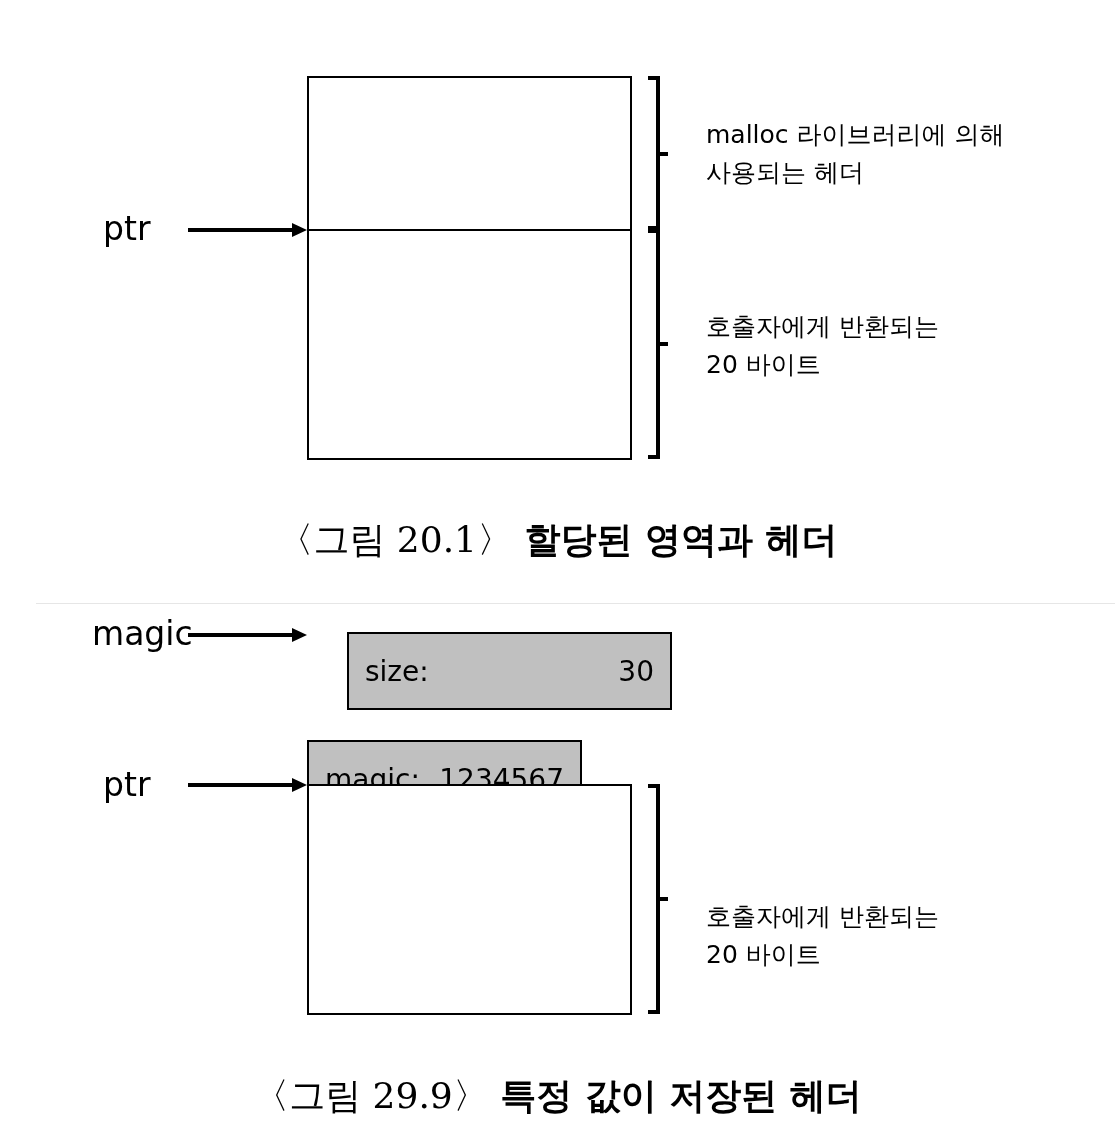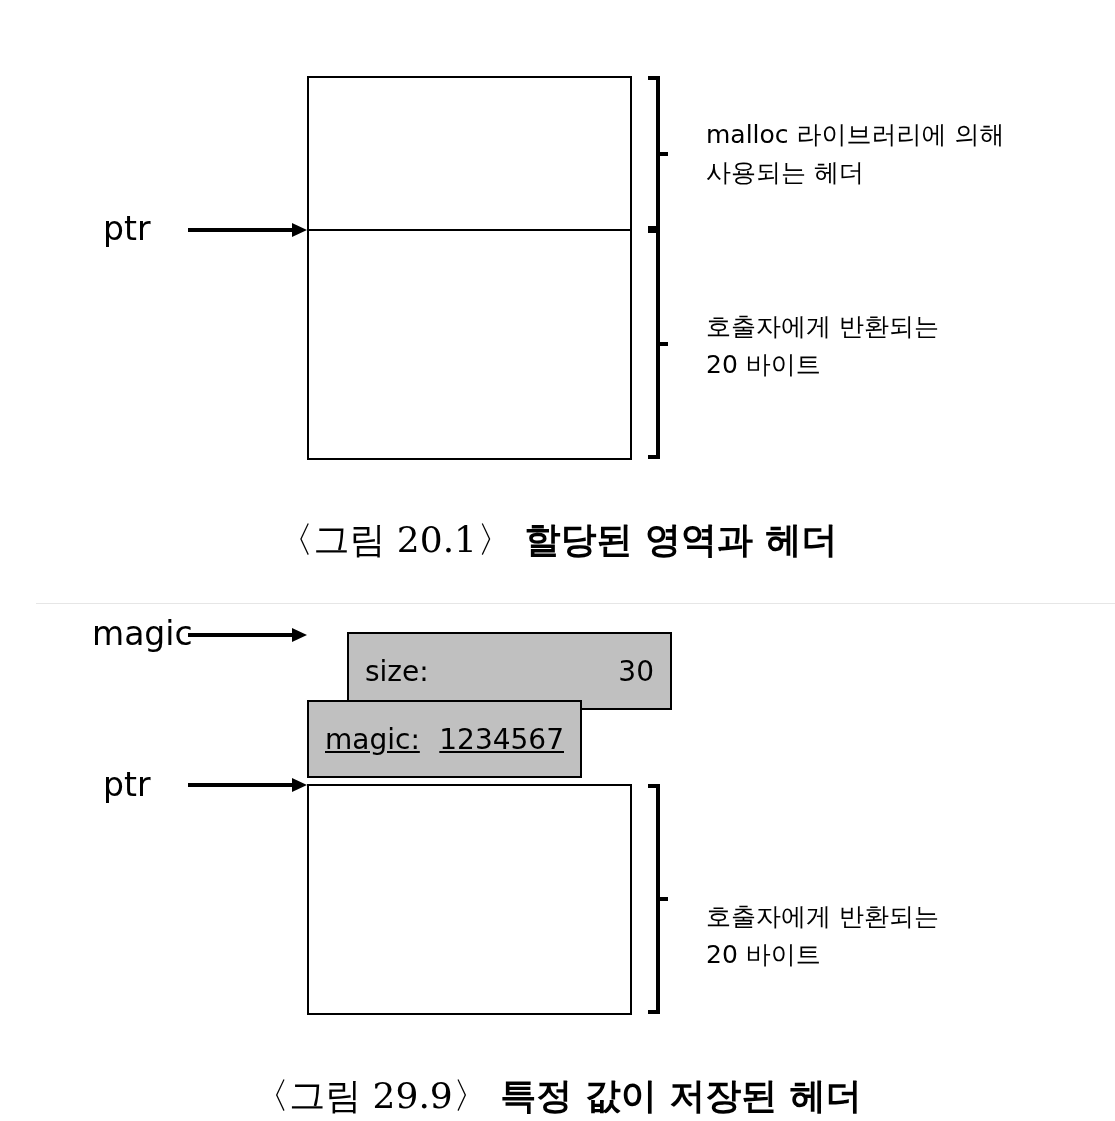--- a/index.html
+++ b/index.html
@@ -51,21 +51,21 @@
 </div>
 
 <div class="sep" style="top:603px;"></div>
 
 <div>
 
   <div class="cell" style="left:307px; top:632px; width:325px; height:78px;margin-left:40px;">
     <span>size:</span>
     <span>30</span>
   </div>
-  <div class="cell" style="left:307px; top:700px; width:275px; height:78px;text-decoration:underline;">
+  <div class="cell" style="left:307px; top:740px; width:275px; height:78px;text-decoration:underline;">
     <span>magic:</span>
     <span>1234567</span>
   </div>
 
   <div class="box" style="left:307px; top:784px; width:325px; height:231px;"></div>
 
   <div class="label" style="left:92px; top:617px;">magic</div>
   <svg style="left:188px; top:627px;" width="120" height="16">
     <line x1="0" y1="8" x2="104" y2="8" stroke="#000" stroke-width="4"></line>
     <polygon points="104,1 119,8 104,15" fill="#000"></polygon>

